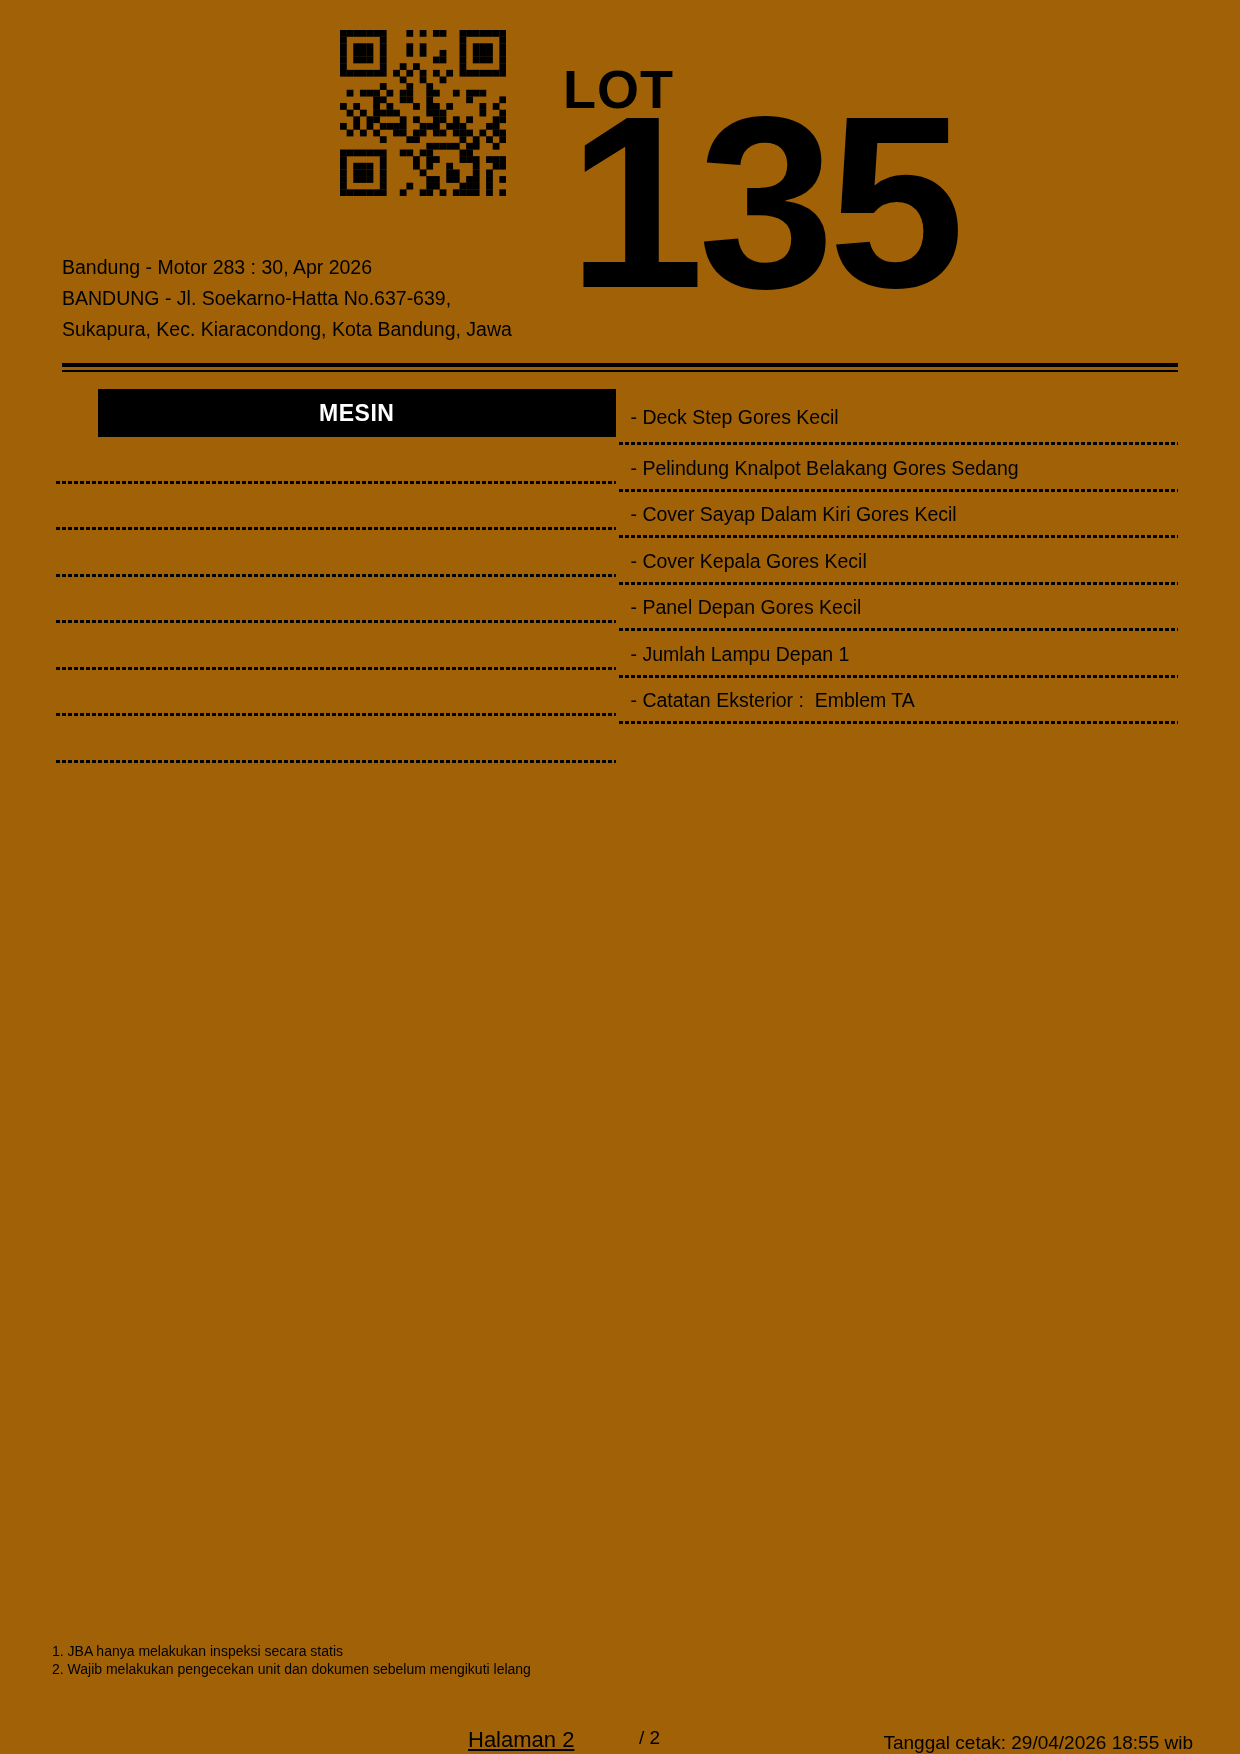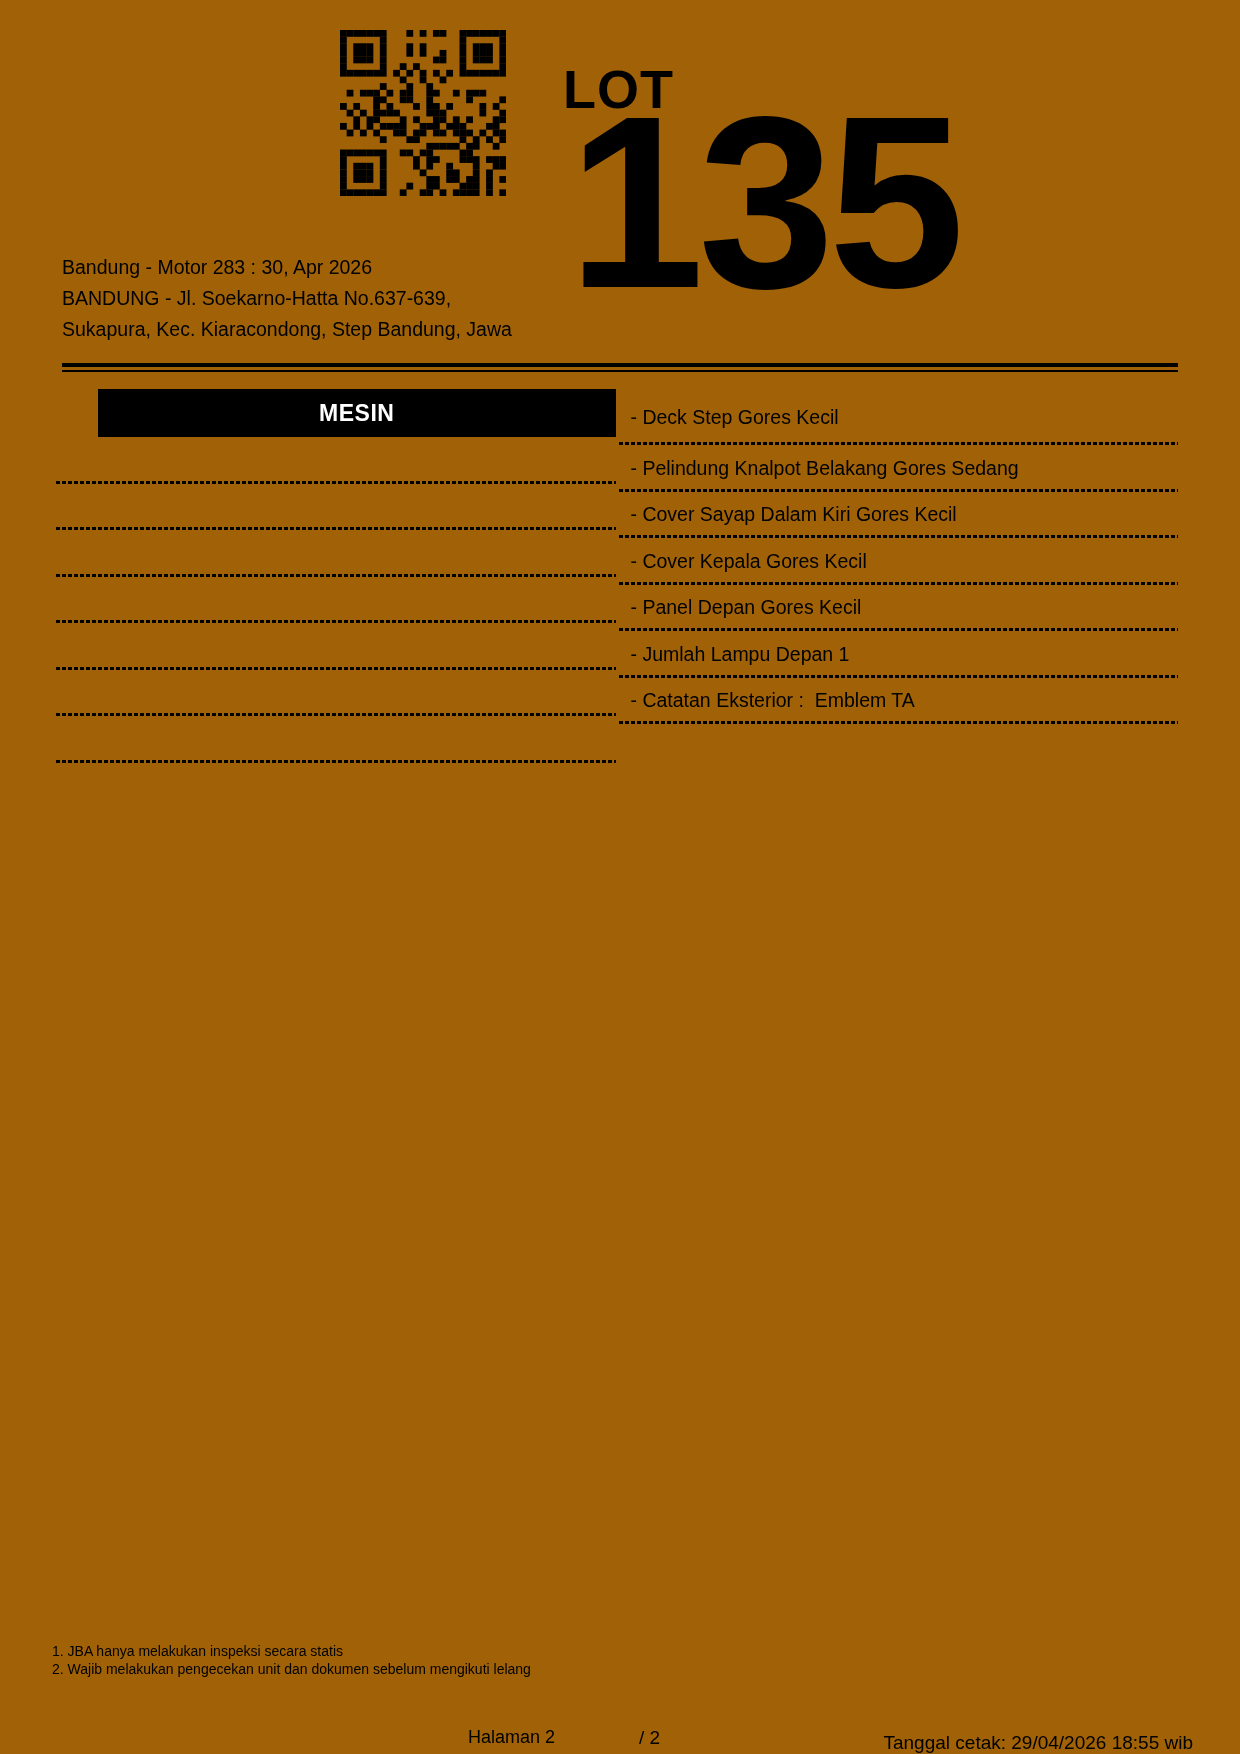--- a/index.html
+++ b/index.html
@@ -58,21 +58,21 @@
     content:"";position:absolute;left:-6px;right:0;bottom:0;height:3px;
     background:repeating-linear-gradient(90deg,#000 0 4px,transparent 4px 6px);
   }
 
   
   .notes{position:absolute;left:40px;top:1643px;}
   .notes-title{font-size:15px;line-height:19px;}
   .note-item{font-size:14px;line-height:17.5px;margin-left:12px;}
 
   
-  .footer-page-label{position:absolute;left:468px;top:1727px;font-size:18px;}
+  .footer-page-label{position:absolute;left:468px;top:1727px;font-size:22px;text-decoration:underline;}
   .footer-page-total{position:absolute;left:639px;top:1727px;font-size:19px;}
   .footer-print-date{position:absolute;right:47px;top:1732px;font-size:19px;}
 </style>
 </head>
 <body>
 
 <div class="page">
 
   <div class="qr">
     <svg viewBox="0 0 166 166" xmlns="http://www.w3.org/2000/svg" aria-hidden="true">
@@ -349,21 +349,21 @@
         <rect x="159.36" y="159.36" width="6.79" height="6.79"></rect>
       </svg>
   </div>
 
   <div class="lot-label">LOT</div>
   <div class="lot-number">135</div>
 
   <div class="address">
     <div>Bandung - Motor 283 : 30, Apr 2026</div>
     <div>BANDUNG - Jl. Soekarno-Hatta No.637-639,</div>
-    <div>Sukapura, Kec. Kiaracondong, Step Bandung, Jawa</div>
+    <div>Sukapura, Kec. Kiaracondong, Kota Bandung, Jawa</div>
   </div>
 
   <div class="double-rule"></div>
 
   <div class="columns">
     <div class="col">
       <div class="col-header">MESIN</div>
       <div class="row"></div>
       <div class="row"></div>
       <div class="row"></div>

